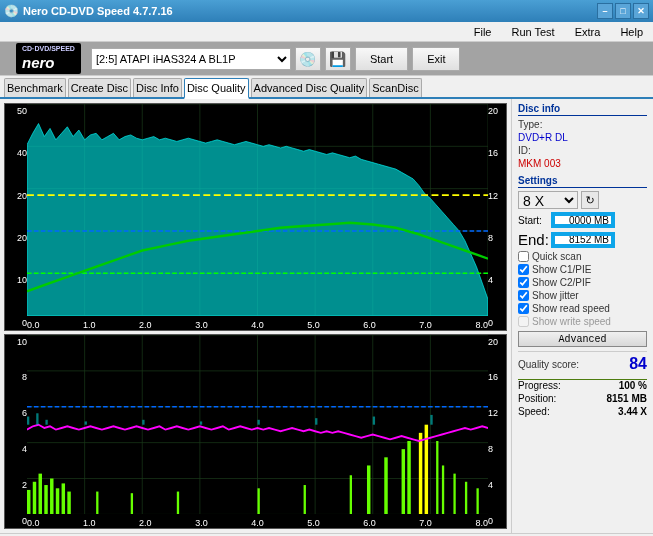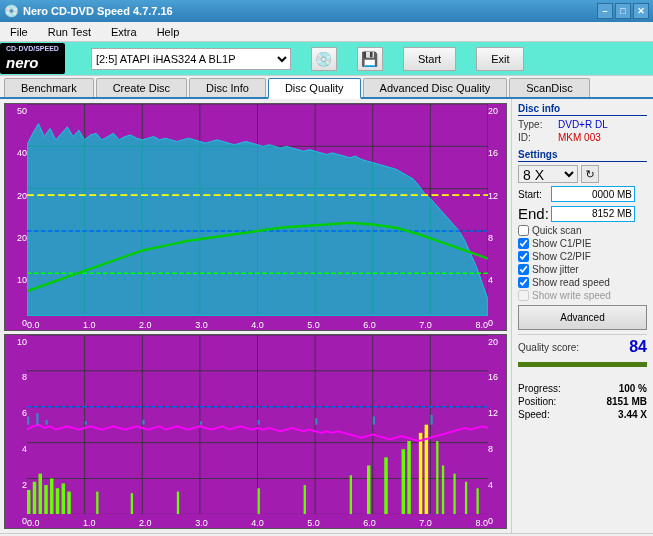--- a/index.html
+++ b/index.html
@@ -32,32 +32,33 @@
     
     .menu-bar {
       background: #f0f0f0;
       height: 20px;
       display: flex;
       align-items: center;
       padding: 0 4px;
       border-bottom: 1px solid #ccc;
       gap: 8px;
       font-size: 11px;
+      justify-content: flex-end;
     }
     .menu-item { padding: 2px 6px; cursor: pointer; }
     
     
     .toolbar {
-      background: #5eead4;
+      background: #a3a3a3;
       height: 34px;
       display: flex;
       align-items: center;
-      padding: 2px 0;
+      padding: 2px 16px;
       border-bottom: 1px solid #ccc;
-      gap: 20px;
+      gap: 4px;
     }
     .nero-logo {
       background: black;
       color: white;
       padding: 2px 6px;
       font-size: 13px;
       font-weight: bold;
       border-radius: 2px;
       margin-right: 6px;
       line-height: 1.2;
@@ -91,21 +92,21 @@
     
     
     .tabs {
       display: flex;
       background: #f0f0f0;
       border-bottom: 2px solid #2e7fb8;
       padding: 2px 4px 0;
       gap: 2px;
     }
     .tab {
-      padding: 3px 16px;
+      padding: 3px 2px;
       border: 1px solid #aaa;
       border-bottom: none;
       background: #e0e0e0;
       cursor: pointer;
       font-size: 11px;
       border-radius: 2px 2px 0 0;
     }
     .tab.active {
       background: white;
       border-color: #2e7fb8;
@@ -128,21 +129,21 @@
       background: #f0f0f0;
       padding: 4px;
       display: flex;
       flex-direction: column;
       gap: 3px;
     }
     
     
     .chart-panel {
       position: relative;
-      background: #a21caf;
+      background: #000000;
       border: 1px solid #555;
     }
     .chart-top { flex: 1.4; }
     .chart-bottom { flex: 1.2; }
     
     
     .y-axis-left {
       position: absolute;
       left: 0;
       top: 0;
@@ -202,62 +203,64 @@
       font-weight: bold;
       color: #003399;
       border-bottom: 1px solid #003399;
       margin-bottom: 3px;
       padding-bottom: 1px;
     }
     .info-row {
       display: flex;
       gap: 2px;
       margin-bottom: 2px;
+      flex-direction: column;
     }
     .info-label { color: #333; width: 38px; flex-shrink: 0; }
     .info-value { color: #0000cc; font-weight: 500; }
     .info-value.red { color: #cc0000; }
     
     .settings-row {
       display: flex;
       align-items: center;
       margin-bottom: 3px;
       gap: 3px;
     }
     .speed-select {
       width: 60px;
       height: 18px;
       font-size: 14px;
       border: 1px solid #aaa;
     }
     .mb-input {
-      width: 84px;
+      width: 64px;
       height: 16px;
       font-size: 10px;
-      border: 1px solid #0ea5e9;
+      border: 4px solid #0ea5e9;
       text-align: right;
       padding-right: 2px;
     }
     .checkbox-row {
       display: flex;
       align-items: center;
       gap: 3px;
       margin-bottom: 2px;
     }
     .checkbox-row input[type=checkbox] { width: 11px; height: 11px; }
     .checkbox-row label { font-size: 10px; color: #333; }
     
     .advanced-btn {
       width: 100%;
-      height: 25px;
+      height: 16px;
       background: linear-gradient(to bottom, #f0f0f0, #d8d8d8);
       border: 1px solid #888;
       font-size: 10px;
       cursor: pointer;
       margin-top: 2px;
+      font-family: Liberation Mono, monospace;
     }
     
     .quality-score-row {
       display: flex;
       justify-content: space-between;
       align-items: center;
       margin-top: 4px;
       border-top: 1px solid #ccc;
       padding-top: 3px;
     }
@@ -550,21 +553,21 @@
       <label for="wspeed" style="color:#999;">Show write speed</label>
     </div>
     
     <button class="advanced-btn">Advanced</button>
     
     <div class="quality-score-row">
       <span class="quality-label">Quality score:</span>
       <span class="quality-value">84</span>
     </div>
     
-    <div style="margin-top:6px;border-top:5px solid #4d7c0f;padding-top:16px;">
+    <div style="margin-top:6px;border-top:1px solid #4d7c0f;padding-top:0;">
       <div class="progress-row">
         <span style="font-size:10px;">Progress:</span>
         <span style="font-size:10px;font-weight:bold;">100 %</span>
       </div>
       <div class="progress-row">
         <span style="font-size:10px;">Position:</span>
         <span style="font-size:10px;font-weight:bold;">8151 MB</span>
       </div>
       <div class="progress-row">
         <span style="font-size:10px;">Speed:</span>

